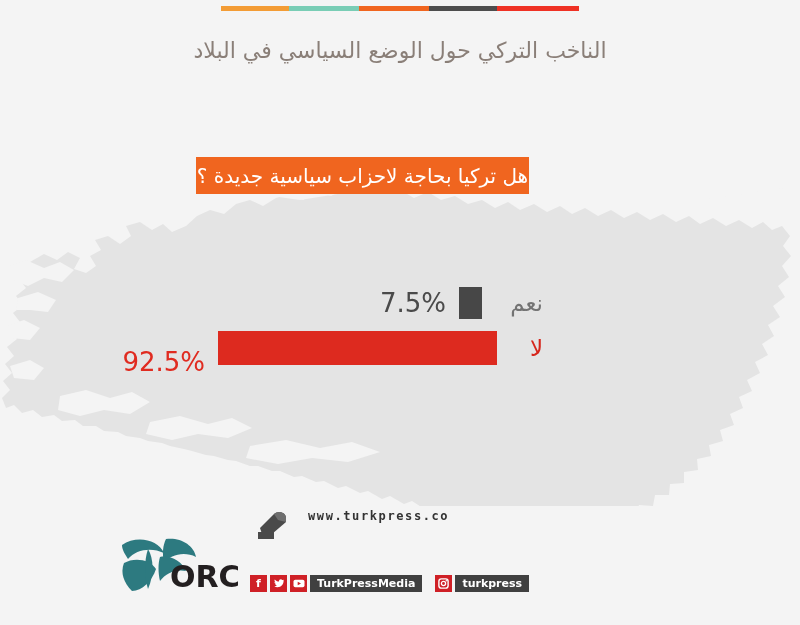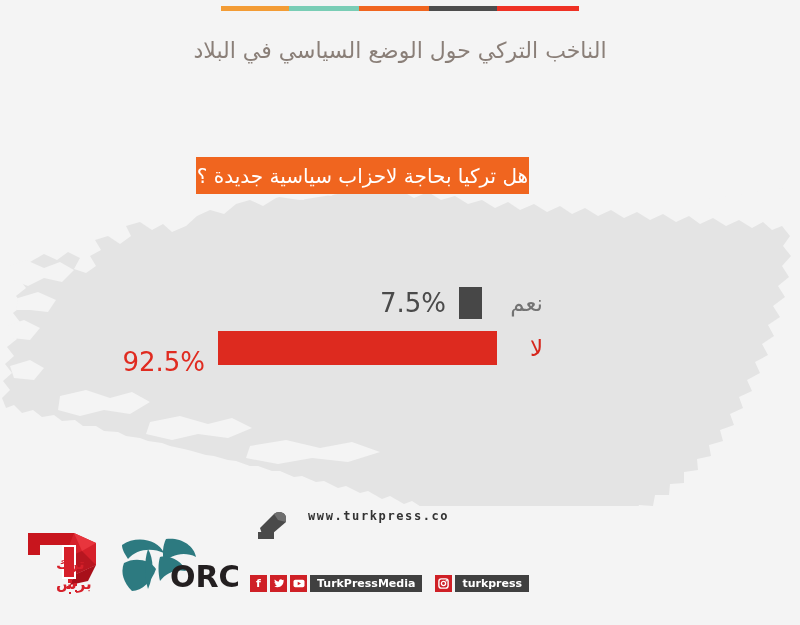--- a/index.html
+++ b/index.html
@@ -337,40 +337,20 @@
         <span class="cat-label" id="label-no">لا</span>
         <span class="bar" id="bar-no" style="width: 279px; background: rgb(221, 42, 31);"></span>
         <span class="value-label" id="value-no">92.5%</span>
       </div>
     </div>
 
   </div>
 
   <div id="footer">
 
-    <div id="logo-turkpress">
-      <svg viewBox="0 0 92 76" width="92" height="76" xmlns="http://www.w3.org/2000/svg">
-        <g>
-          <path fill="#c8151d" d="M16,8 L62,8 L62,20 L28,20 L28,30 L16,30 Z"></path>
-          <path fill="#d6202a" d="M62,8 L84,18 L84,40 L62,50 L52,34 Z"></path>
-          <path fill="#a8101a" d="M62,50 L84,40 L76,56 L58,60 Z"></path>
-          <path fill="#e8353d" d="M62,8 L84,18 L70,26 Z"></path>
-          <path fill="#b81620" d="M52,34 L70,26 L84,40 L62,50 Z"></path>
-          <rect x="50" y="20" width="14" height="34" fill="#ffffff"></rect>
-          <rect x="52" y="22" width="10" height="30" fill="#d6202a"></rect>
-          <rect x="56" y="54" width="4" height="4" fill="#d6202a"></rect>
-          <rect x="62" y="58" width="3" height="3" fill="#d6202a"></rect>
-          <rect x="55" y="61" width="3" height="3" fill="#d6202a"></rect>
-          <rect x="63" y="65" width="2" height="2" fill="#d6202a"></rect>
-          <rect x="57" y="67" width="2" height="2" fill="#d6202a"></rect>
-        </g>
-        <text x="44" y="44" font-family="DejaVu Sans, sans-serif" font-size="15" font-weight="bold" fill="#d6202a" text-anchor="end" direction="rtl">ترك</text>
-        <text x="44" y="64" font-family="DejaVu Sans, sans-serif" font-size="15" font-weight="bold" fill="#d6202a" text-anchor="end" direction="rtl">برس</text>
-      </svg>
-    </div>
 
     <div id="logo-orc">
       <svg viewBox="0 0 130 68" width="130" height="68" xmlns="http://www.w3.org/2000/svg">
         <g fill="#2d7a80">
           <path d="M14,16 C28,6 50,10 56,24 C44,18 28,20 20,30 C16,24 14,20 14,16 Z"></path>
           <path d="M58,10 C72,8 86,16 88,28 C76,22 62,26 56,34 C54,24 55,16 58,10 Z"></path>
           <path d="M16,34 C26,28 42,30 48,40 C44,52 34,62 24,62 C16,54 12,44 16,34 Z"></path>
           <path d="M52,28 C62,26 74,32 78,42 C68,40 58,44 52,52 C50,44 50,34 52,28 Z"></path>
           <path d="M40,20 C46,30 46,46 40,60 C36,48 36,32 40,20 Z"></path>
         </g>

